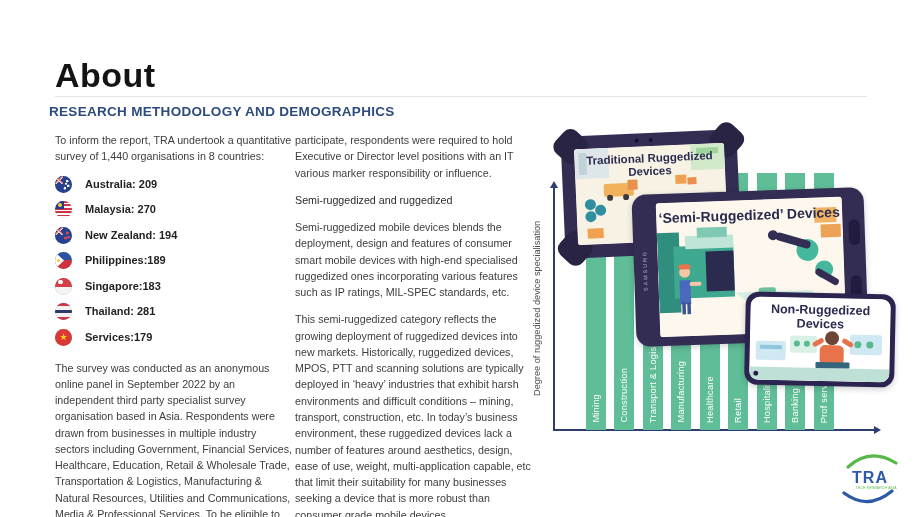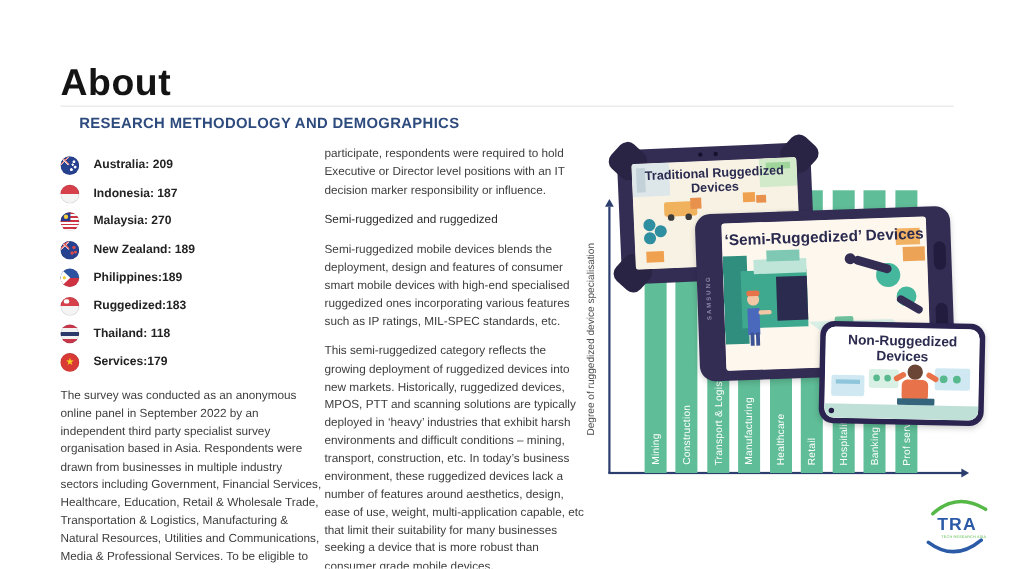--- a/index.html
+++ b/index.html
@@ -3,21 +3,21 @@
 <meta charset="utf-8">
 <style>
   html,body{margin:0;padding:0;background:#ffffff;}
   .slide{
     position:relative;width:920px;height:517px;background:#ffffff;overflow:hidden;
     font-family:"Liberation Sans", sans-serif;color:#3d3d3d;
   }
   
   .about-title{position:absolute;left:55px;top:56px;font-size:34px;font-weight:bold;color:#141414;letter-spacing:.5px;}
   .title-divider{position:absolute;left:55px;top:96px;width:812px;height:1px;background:#e4e4e8;}
-  .section-heading{position:absolute;left:72px;top:104px;font-size:13.5px;font-weight:bold;color:#2e4b7e;letter-spacing:.3px;}
+  .section-heading{position:absolute;left:49px;top:104px;font-size:13.5px;font-weight:bold;color:#2e4b7e;letter-spacing:.3px;}
   
   .col{position:absolute;top:132px;font-size:10.7px;line-height:1.52;color:#3d3d3d;}
   .col-left{left:55px;width:238px;}
   .col-mid{left:295px;width:241px;}
   .col p{margin:0 0 11px 0;}
   .subhead{font-weight:normal;color:#2c2c2c;margin:2px 0 4px 0;}
   
   .countries{margin:10px 0 14px 0;}
   .country-row{display:flex;align-items:center;margin:0 0 8.5px 0;height:17px;}
   .country-label{font-size:11px;font-weight:bold;color:#232323;margin-left:13px;}
@@ -86,59 +86,56 @@
 </head>
 <body>
 
 <div class="slide">
 
   <div class="about-title">About</div>
   <div class="title-divider"></div>
   <div class="section-heading">RESEARCH METHODOLOGY AND DEMOGRAPHICS</div>
 
   <div class="col col-left">
+    <p>To inform the report, TRA undertook a quantitative survey of 1,440 organisations in 8 countries:</p>
     <div class="countries">
       <div class="country-row">
         <span class="flag flag-au"></span>
         <span class="country-label">Australia: 209</span>
       </div>
       <div class="country-row">
-        <span class="flag flag-id"></span>
-        <span class="country-label">Indonesia: 187</span>
-      </div>
-      <div class="country-row">
         <span class="flag flag-my"></span>
         <span class="country-label">Malaysia: 270</span>
       </div>
       <div class="country-row">
         <span class="flag flag-nz"></span>
-        <span class="country-label">New Zealand: 189</span>
+        <span class="country-label">New Zealand: 194</span>
       </div>
       <div class="country-row">
         <span class="flag flag-ph"></span>
         <span class="country-label">Philippines:189</span>
       </div>
       <div class="country-row">
         <span class="flag flag-sg"></span>
-        <span class="country-label">Ruggedized:183</span>
+        <span class="country-label">Singapore:183</span>
       </div>
       <div class="country-row">
         <span class="flag flag-th"></span>
-        <span class="country-label">Thailand: 118</span>
+        <span class="country-label">Thailand: 281</span>
       </div>
       <div class="country-row">
         <span class="flag flag-vn"></span>
         <span class="country-label">Services:179</span>
       </div>
     </div>
     <p>The survey was conducted as an anonymous online panel in September 2022 by an independent third party specialist survey organisation based in Asia. Respondents were drawn from businesses in multiple industry sectors including Government, Financial Services, Healthcare, Education, Retail &amp; Wholesale Trade, Transportation &amp; Logistics, Manufacturing &amp; Natural Resources, Utilities and Communications, Media &amp; Professional Services. To be eligible to</p>
   </div>
 
   <div class="col col-mid">
-    <p>participate, respondents were required to hold Executive or Director level positions with an IT decision marker responsibility or influence.</p>
+    <p>participate, respondents were required to hold Executive or Director level positions with an IT various marker responsibility or influence.</p>
     <p class="subhead">Semi-ruggedized and ruggedized</p>
     <p>Semi-ruggedized mobile devices blends the deployment, design and features of consumer smart mobile devices with high-end specialised ruggedized ones incorporating various features such as IP ratings, MIL-SPEC standards, etc.</p>
     <p>This semi-ruggedized category reflects the growing deployment of ruggedized devices into new markets. Historically, ruggedized devices, MPOS, PTT and scanning solutions are typically deployed in ‘heavy’ industries that exhibit harsh environments and difficult conditions – mining, transport, construction, etc. In today’s business environment, these ruggedized devices lack a number of features around aesthetics, design, ease of use, weight, multi-application capable, etc that limit their suitability for many businesses seeking a device that is more robust than consumer grade mobile devices.</p>
   </div>
 
   <div class="chart">
     <div class="y-label">Degree of ruggedized device specialisation</div>
     <div class="y-arrow"></div>
     <div class="y-axis"></div>
     <div class="x-axis"></div>

